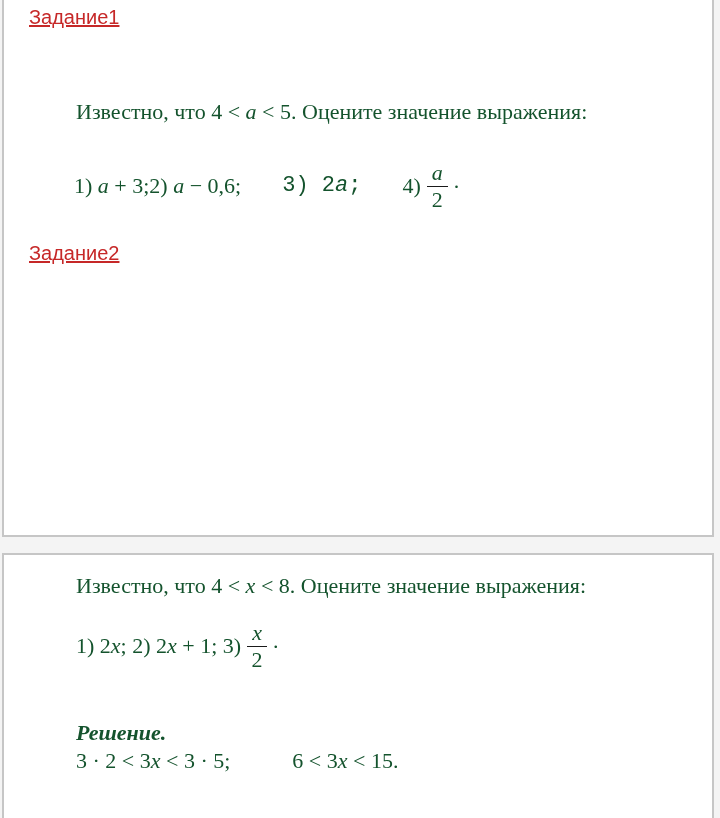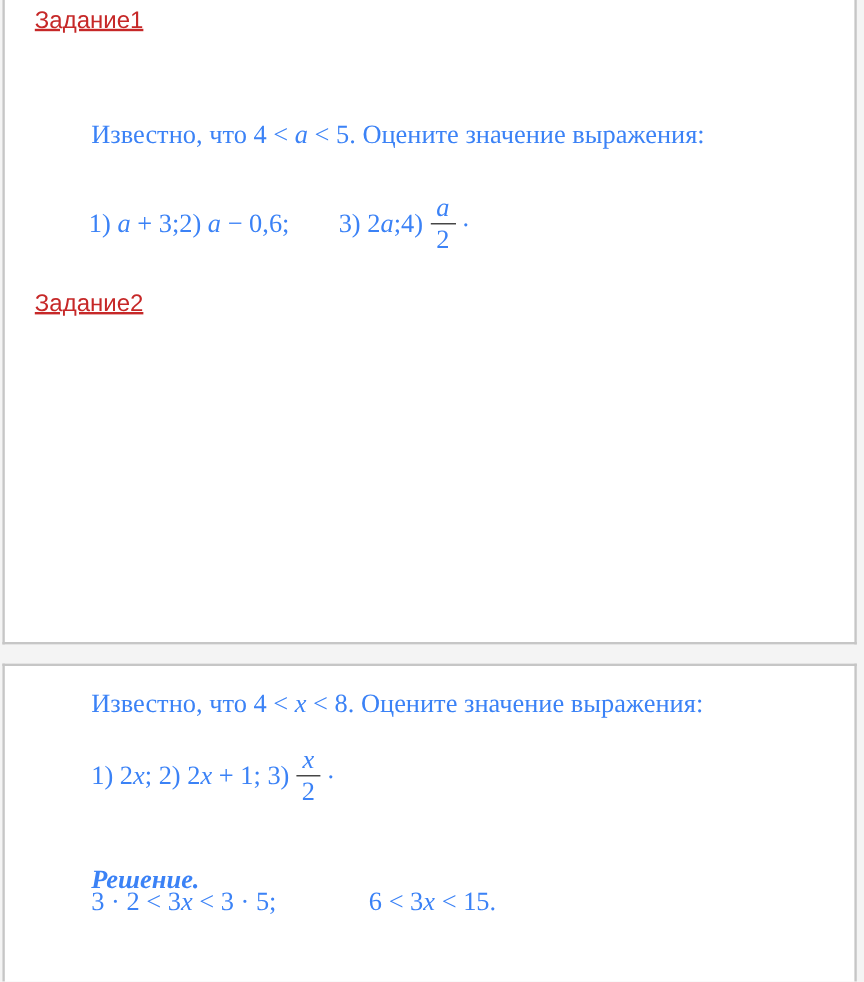--- a/index.html
+++ b/index.html
@@ -33,21 +33,21 @@
     font-size: 20px;
     line-height: 24px;
     color: #c62828;
     text-decoration: underline;
     cursor: pointer;
   }
   .math {
     font-family: "Liberation Serif", serif;
     font-size: 22px;
     line-height: 26px;
-    color: #3b82f6;
+    color: #14532d;
     white-space: nowrap;
   }
   .abs { position: absolute; }
   .expr-row {
     position: absolute;
     display: flex;
     align-items: center;
   }
   .expr-item4 {
     display: inline-flex;
@@ -84,21 +84,21 @@
 <body>
 
 <div id="card1" class="card">
   <a class="task-link" style="left:25px; top:5px;">Задание1</a>
 
   <div class="math abs" style="left:72px; top:99px;">Известно, что 4 &lt; <i>a</i> &lt; 5. Оцените значение выражения:</div>
 
   <div class="expr-row" style="left:70px; top:153px; height:66px;">
     <span class="math" style="">1) <i>a</i> + 3;</span>
     <span class="math" style="margin-right:41px;text-align:center;">2) <i>a</i> − 0,6;</span>
-    <span class="math" style="">3) 2<i>a</i>;</span>
+    <span class="math" style="margin-right:41px;font-family:Liberation Mono, monospace;">3) 2<i>a</i>;</span>
     <span class="math expr-item4">
       <span>4)</span>
       <span class="frac">
         <span class="num">a</span>
         <span class="den">2</span>
       </span>
       <span class="frac-period">.</span>
     </span>
   </div>
 
@@ -115,17 +115,17 @@
         <span class="num">x</span>
         <span class="den">2</span>
       </span>
       <span class="frac-period">.</span>
     </span>
   </div>
 
 
   <div class="math abs bold-italic" style="left:72px; top:165px;">Решение.</div>
 
-  <div class="expr-row" style="left:72px; top:183px;gap:15px;">
+  <div class="expr-row" style="left:72px; top:193px;">
     <span class="math">3 · 2 &lt; 3<i>x</i> &lt; 3 · 5;</span>
     <span class="math" style="margin-left:62px;">6 &lt; 3<i>x</i> &lt; 15.</span>
   </div>
 </div>
 
 </body></html>

